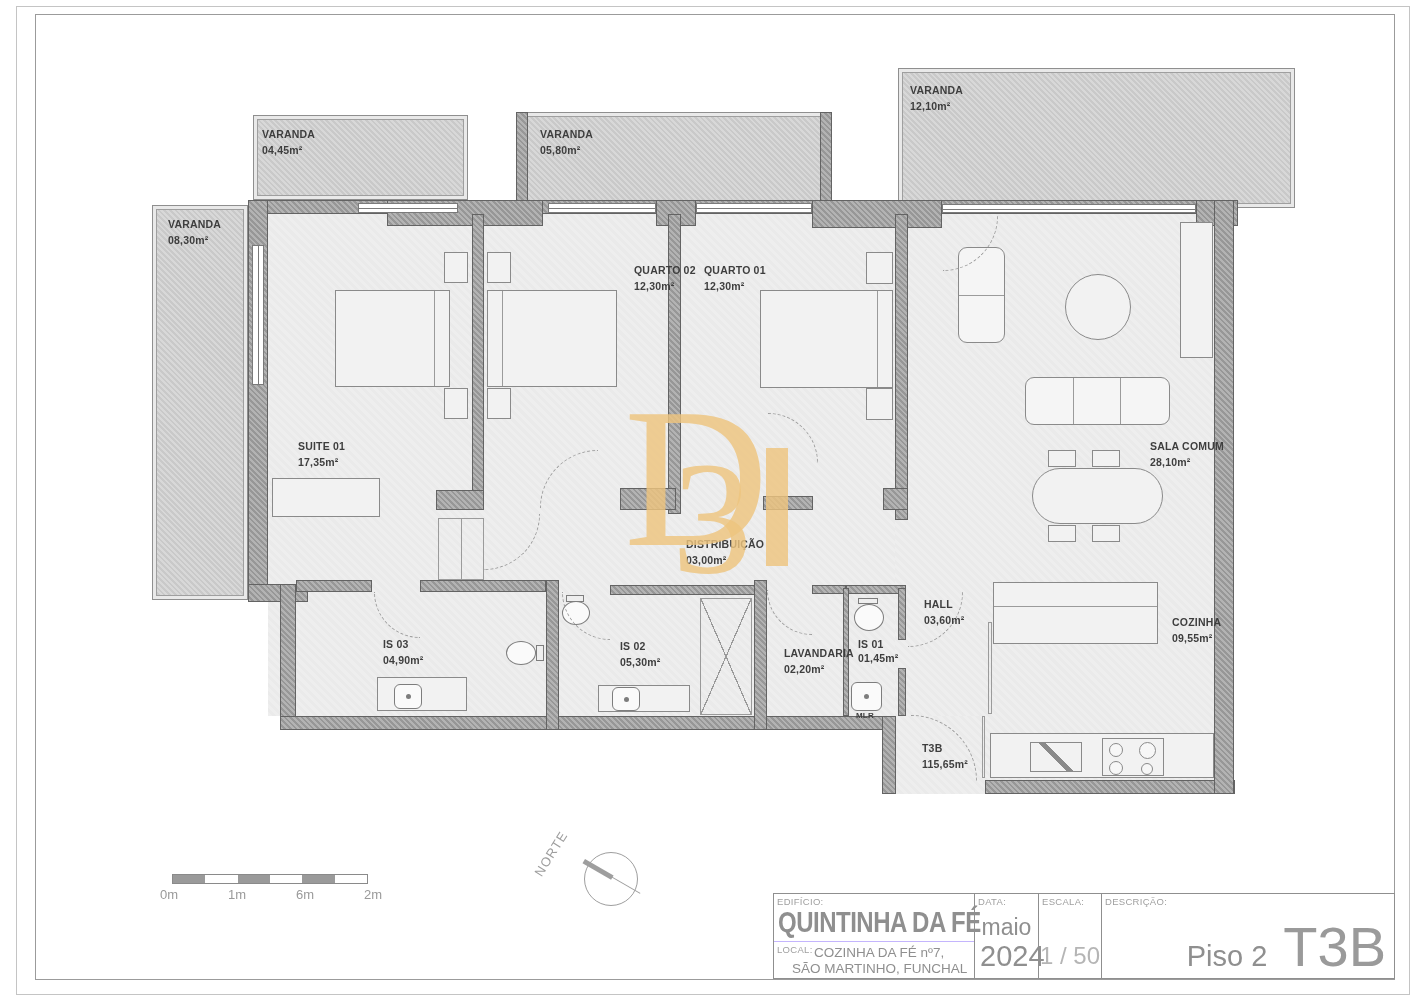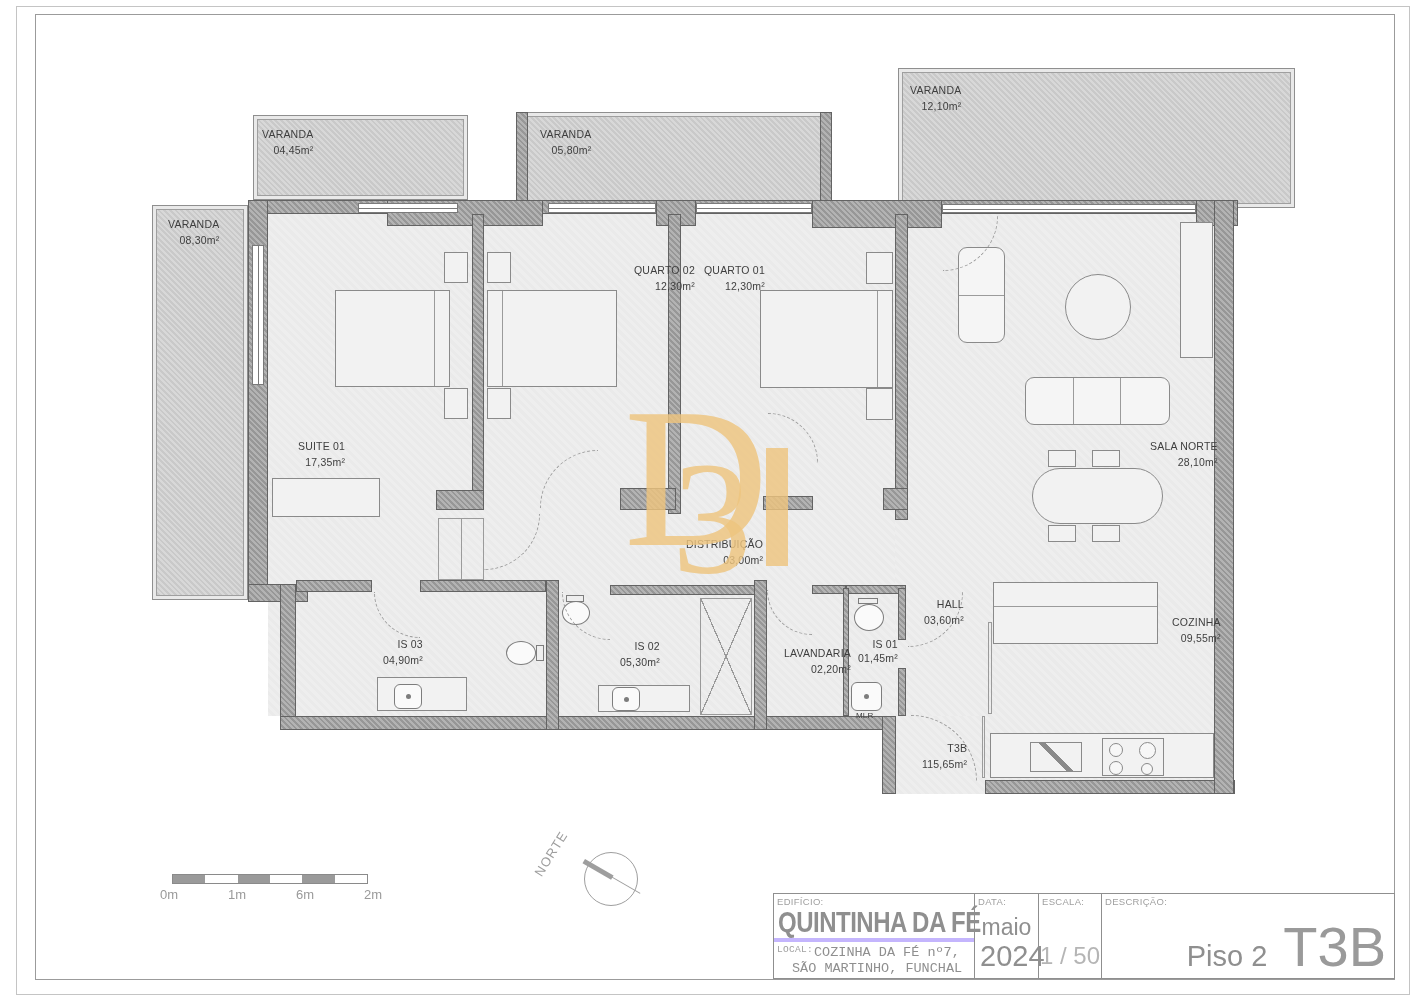--- a/index.html
+++ b/index.html
@@ -35,21 +35,21 @@
   .ksink{position:absolute;box-sizing:border-box;border:1px solid #8a8a8a;background:
      linear-gradient(45deg,transparent 46%,#8a8a8a 46% 54%,transparent 54%);}
   .burner{position:absolute;box-sizing:border-box;border:1px solid #8a8a8a;border-radius:50%;background:#f7f7f7;}
   .arc{position:absolute;box-sizing:border-box;}
   .arc.tr{border-top:1px dashed #a0a0a0;border-right:1px dashed #a0a0a0;border-top-right-radius:100%;}
   .arc.tl{border-top:1px dashed #a0a0a0;border-left:1px dashed #a0a0a0;border-top-left-radius:100%;}
   .arc.br{border-bottom:1px dashed #a0a0a0;border-right:1px dashed #a0a0a0;border-bottom-right-radius:100%;}
   .arc.bl{border-bottom:1px dashed #a0a0a0;border-left:1px dashed #a0a0a0;border-bottom-left-radius:100%;}
   
   .rlabel{position:absolute;font-size:10.5px;line-height:1.55;color:#3e3e3e;white-space:nowrap;
-          letter-spacing:.2px;z-index:6;font-weight:400;text-align:right;}
+          letter-spacing:.2px;z-index:6;font-weight:700;}
   .tiny{font-size:8px;color:#3e3e3e;}
   
   .cj{position:absolute;left:8px;top:6px;z-index:9;font-weight:800;font-size:30px;letter-spacing:0;
       color:#fdfdfd;text-shadow:2px 0 0 #8a8a8a,-2px 0 0 #8a8a8a,0 2px 0 #8a8a8a,0 -2px 0 #8a8a8a,
       1.5px 1.5px 0 #8a8a8a,-1.5px 1.5px 0 #8a8a8a,1.5px -1.5px 0 #8a8a8a,-1.5px -1.5px 0 #8a8a8a;}
   .logo-d{position:absolute;z-index:7;font-family:"Liberation Serif",serif;color:#eec57f;opacity:.82;line-height:1;}
   .logo-bar{position:absolute;z-index:7;background:#eec57f;opacity:.82;}
   .logo-sub{position:absolute;z-index:7;font-family:"Liberation Serif",serif;color:#7e93ab;opacity:.92;
             font-size:27px;letter-spacing:2.5px;white-space:nowrap;}
   
@@ -230,21 +230,21 @@
     </div>
     <div class="rlabel" style="left:634px;top:262px;">
       <div>QUARTO 02</div>
       <div>12,30m²</div>
     </div>
     <div class="rlabel" style="left:704px;top:262px;">
       <div>QUARTO 01</div>
       <div>12,30m²</div>
     </div>
     <div class="rlabel" style="left:1150px;top:438px;">
-      <div>SALA NORTE</div>
+      <div>SALA COMUM</div>
       <div>28,10m²</div>
     </div>
     <div class="rlabel" style="left:686px;top:536px;">
       <div>DISTRIBUIÇÃO</div>
       <div>03,00m²</div>
     </div>
     <div class="rlabel" style="left:924px;top:596px;">
       <div>HALL</div>
       <div>03,60m²</div>
     </div>
@@ -295,25 +295,25 @@
 
   <div>
     <div class="compass-circle" style="left:584px;top:852px;width:54px;height:54px;"></div>
     <div class="nline" style="left:585px;top:861px;width:64px;height:1.2px;transform:rotate(30deg);"></div>
     <div class="nline" style="left:585px;top:859px;width:33px;height:5px;transform:rotate(30deg);"></div>
     <div class="norte" style="left:544px;top:864px;">NORTE</div>
   </div>
 
   <div class="tb">
 
-    <div class="cell" style="left:0;top:0;width:200px;height:48px;border-left:none;border-bottom:4px solid #c4b5fd;">
+    <div class="cell" style="left:0;top:0;width:200px;height:48px;border-left:none;border-bottom:1px solid #c4b5fd;">
       <span class="lab">EDIFÍCIO:</span>
       <div class="tb-big" style="position:absolute;left:4px;top:14px;">QUINTINHA DA FÉ</div>
     </div>
-    <div class="cell" style="left:0;top:48px;width:200px;height:37px;border-left:none;font-family:Liberation Mono, monospace;">
+    <div class="cell" style="left:0;top:48px;width:200px;height:37px;border-left:none;">
       <span class="lab">LOCAL:</span>
       <div class="tb-addr" style="position:absolute;left:40px;top:3px;">COZINHA DA FÉ nº7,</div>
       <div class="tb-addr" style="position:absolute;left:18px;top:19px;">SÃO MARTINHO, FUNCHAL</div>
     </div>
 
     <div class="cell" style="left:200px;top:0;width:64px;height:85px;text-align:center;">
       <span class="lab">DATA:</span>
       <div class="tb-month" style="position:absolute;left:0;right:0;top:22px;">maio</div>
       <div class="tb-year" style="position:absolute;left:5px;right:0;top:48px;">2024</div>
     </div>

